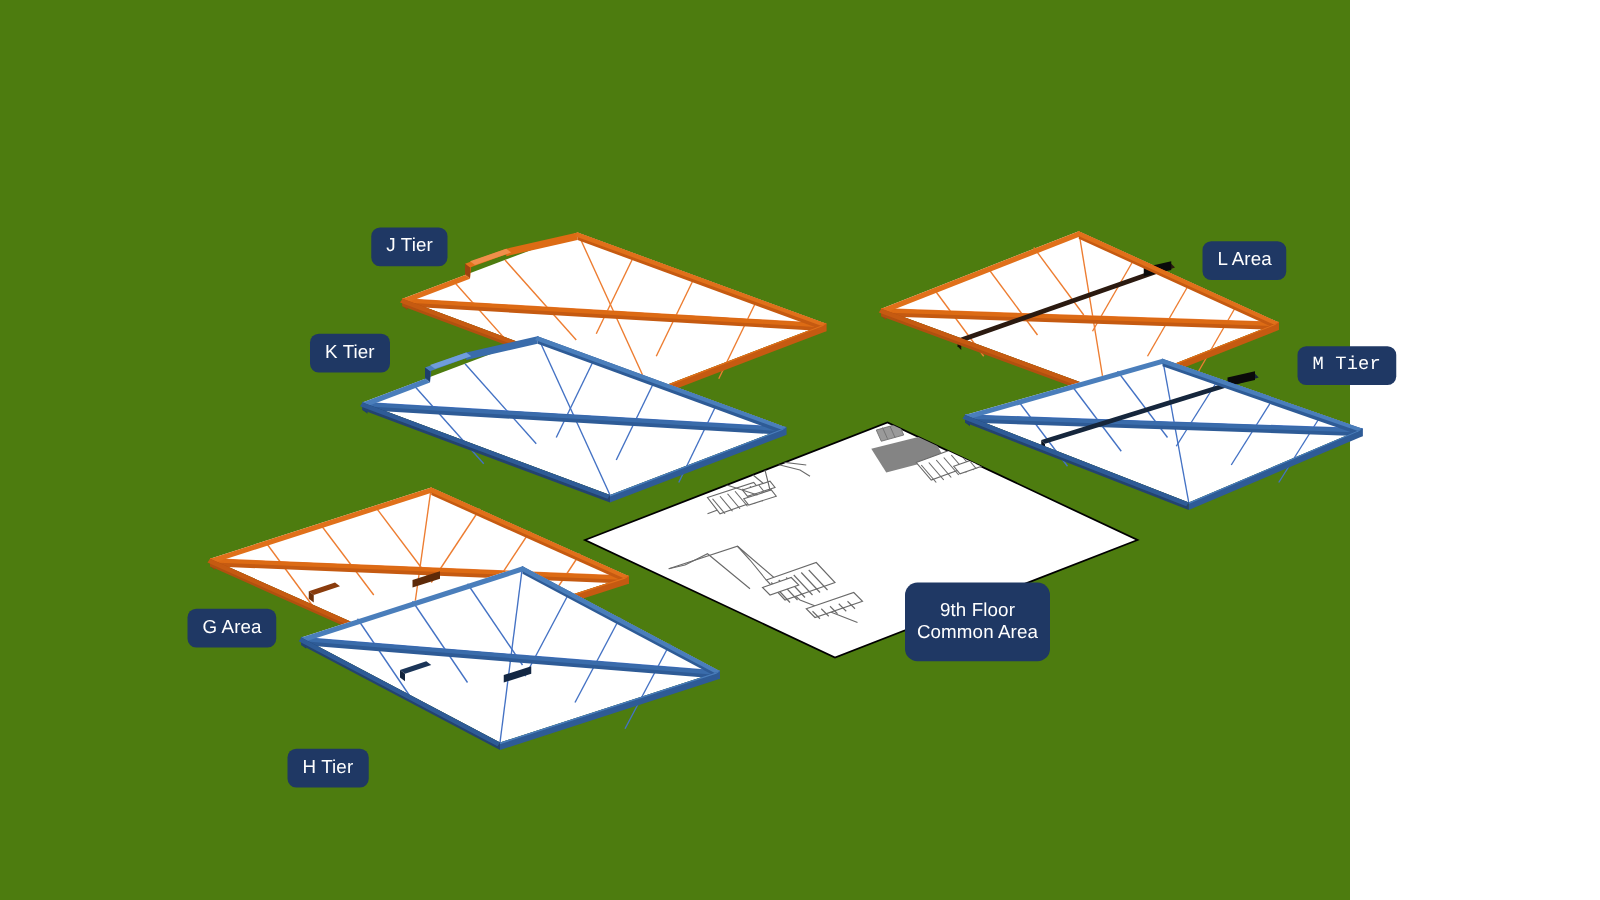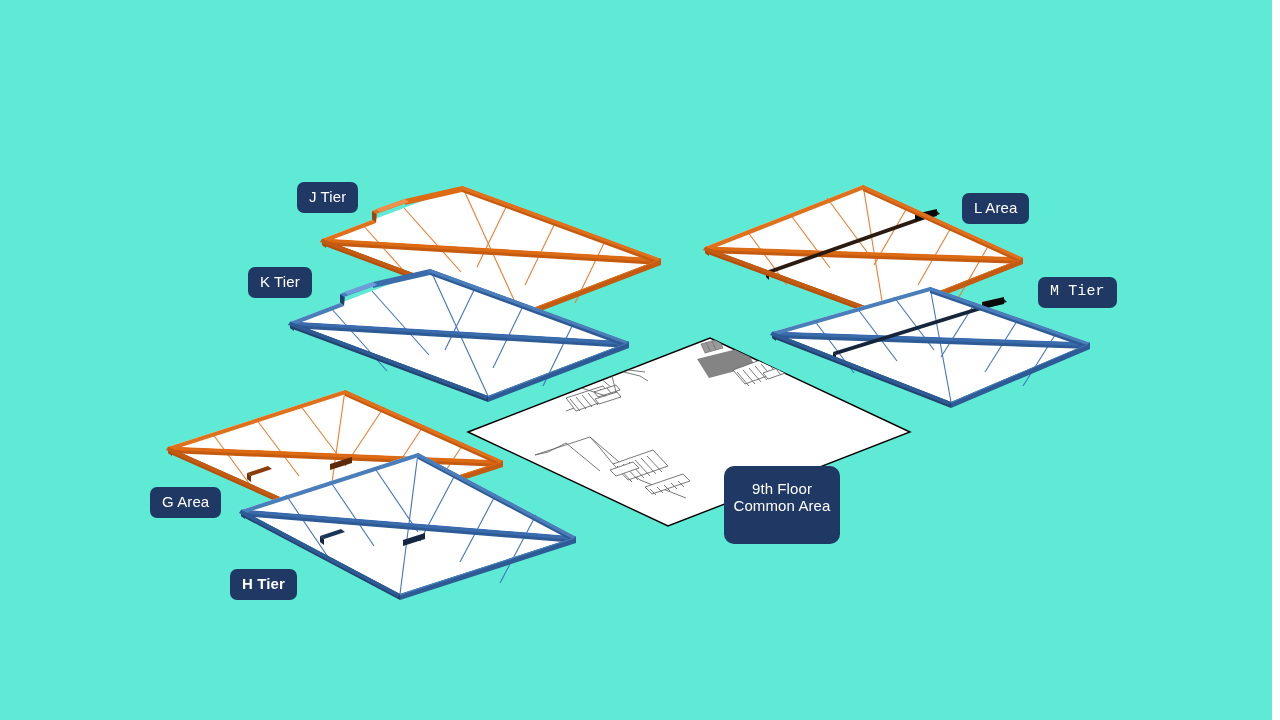--- a/index.html
+++ b/index.html
@@ -10,23 +10,23 @@
   }
   body {
     width: 1280px;
     height: 720px;
     font-family: "Liberation Sans", sans-serif;
     overflow: hidden;
     position: relative;
   }
   #stage {
     position: relative;
-    width: 1272px;
+    width: 1080px;
     height: 720px;
-    background: #5eead4;
+    background: #4d7c0f;
   }
   #diagram {
     position: absolute;
     left: 0;
     top: 0;
     width: 1280px;
     height: 720px;
   }
   .tier-label {
     position: absolute;
@@ -39,21 +39,21 @@
     text-align: center;
     padding: 6px 12px 7px 12px;
     white-space: nowrap;
     box-sizing: border-box;
     letter-spacing: 0.1px;
     user-select: none;
   }
   .tier-label.multi {
     white-space: normal;
     width: 116px;
-    padding: 14px 8px 30px 8px;
+    padding: 14px 8px 15px 8px;
     line-height: 17px;
     border-radius: 10px;
   }
 </style>
 </head>
 <body>
 
 <div id="stage">
 
   <svg id="diagram" viewBox="0 0 1280 720" xmlns="http://www.w3.org/2000/svg">
@@ -351,17 +351,17 @@
   <div class="tier-label" style="left:297px; top:182px;">J Tier</div>
 
   <div class="tier-label" style="left:248px; top:267px;">K Tier</div>
 
   <div class="tier-label" style="left:962px; top:193px;">L Area</div>
 
   <div class="tier-label" style="left:1038px; top:277px;font-family:Liberation Mono, monospace;">M Tier</div>
 
   <div class="tier-label" style="left:150px; top:487px;">G Area</div>
 
-  <div class="tier-label" style="left:230px; top:569px;font-weight:bold;">H Tier</div>
+  <div class="tier-label" style="left:230px; top:599px;">H Tier</div>
 
   <div class="tier-label multi" style="left:724px; top:466px;">9th Floor Common Area</div>
 
 </div>
 
 </body></html>

